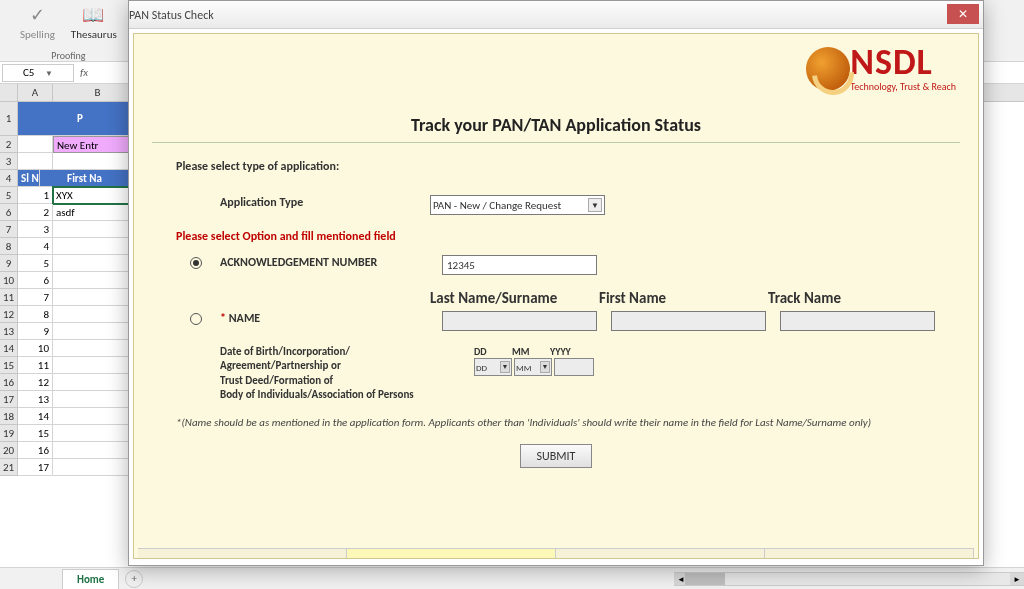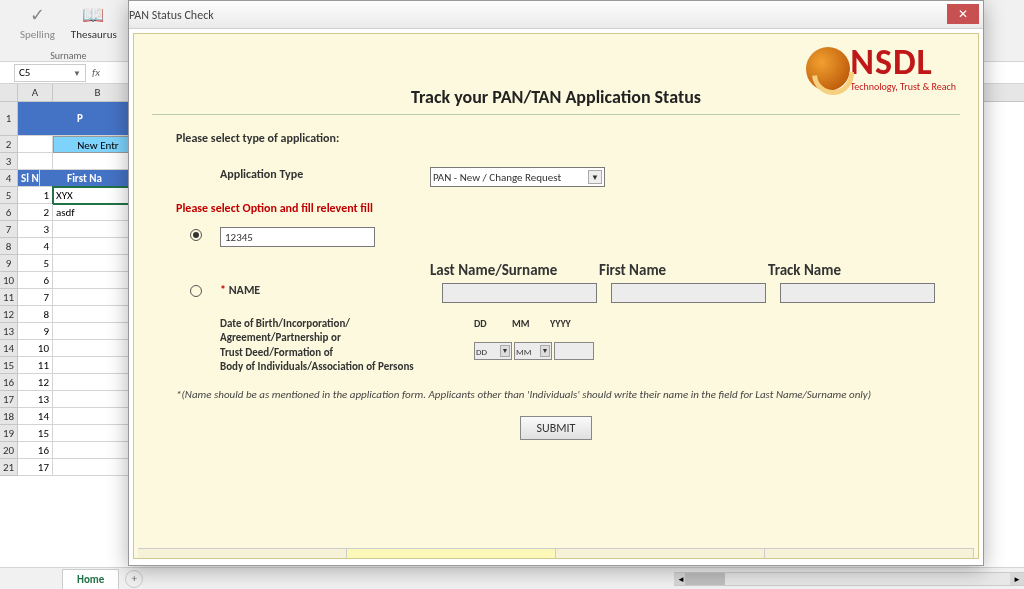--- a/index.html
+++ b/index.html
@@ -9,38 +9,38 @@
 .ribbon { background: #f1f1f1; height: 62px; border-bottom: 1px solid #d4d4d4; display: flex; align-items: flex-start; padding: 2px 6px; }
 .ribbon-group { display: flex; flex-direction: column; align-items: center; border-right: 1px solid #e0e0e0; padding: 0 8px; height: 60px; }
 .ribbon-items { display: flex; gap: 4px; }
 .ribbon-item { display: flex; flex-direction: column; align-items: center; padding: 2px 6px; font-size: 11px; color: #888; gap: 2px; }
 .ribbon-item.active { color: #333; }
 .ribbon-icon { width: 22px; height: 22px; display: flex; align-items: center; justify-content: center; font-size: 18px; color: #888; }
 .ribbon-group-label { font-size: 10px; color: #666; margin-top: auto; }
 
 
 .formula-bar { height: 22px; background: #fff; border-bottom: 1px solid #d4d4d4; display: flex; align-items: center; padding: 0 2px; }
-.name-box { width: 72px; height: 18px; border: 1px solid #ccc; font-size: 11px; padding: 0 4px; background: #fff; display: flex; align-items: center; justify-content: space-between; margin-left: 12px; }
+.name-box { width: 72px; height: 18px; border: 1px solid #ccc; font-size: 11px; padding: 0 20px; background: #fff; display: flex; align-items: center; justify-content: space-between; }
 .name-box .dd { font-size: 8px; color: #666; }
 .fx-icon { font-style: italic; font-size: 11px; color: #666; padding: 0 6px; }
 
 
 .sheet-area { position: relative; height: 480px; overflow: hidden; }
 .col-headers { display: flex; background: #e6e6e6; border-bottom: 1px solid #c6c6c6; height: 18px; font-size: 11px; }
 .corner { width: 18px; border-right: 1px solid #c6c6c6; background: #e6e6e6; }
 .col-h { border-right: 1px solid #c6c6c6; text-align: center; color: #333; line-height: 18px; }
 .col-A { width: 35px; } .col-B { width: 90px; }
 .rows { }
 .row { display: flex; height: 17px; font-size: 11px; }
 .row-h { width: 18px; background: #e6e6e6; border-right: 1px solid #c6c6c6; border-bottom: 1px solid #c6c6c6; text-align: center; color: #333; line-height: 17px; }
 .cell { border-right: 1px solid #d4d4d4; border-bottom: 1px solid #d4d4d4; padding: 0 3px; line-height: 17px; overflow: hidden; white-space: nowrap; }
 .merged-blue { background: #4472c4; color: #fff; font-weight: bold; text-align: center; }
 .hdr-cell { background: #4472c4; color: #fff; font-weight: bold; text-align: center; }
 .sl-col { text-align: right; }
-.button-cell { background: #7dd3fc; border: 1px solid #999; text-align: center; }
+.button-cell { background: #f0abfc; border: 1px solid #999; }
 .selected-cell { outline: 2px solid #217346; outline-offset: -1px; }
 
 
 .sheet-tabs { position: absolute; bottom: 0; left: 0; right: 0; height: 22px; background: #f1f1f1; border-top: 1px solid #d4d4d4; display: flex; align-items: center; padding-left: 62px; font-size: 11px; }
 .sheet-tab { padding: 3px 14px; background: #fff; border: 1px solid #ccc; border-bottom: none; color: #217346; font-weight: bold; }
 .new-sheet { width: 18px; height: 18px; border: 1px solid #ccc; border-radius: 50%; margin-left: 6px; text-align: center; line-height: 16px; color: #666; }
 .hscroll { margin-left: auto; width: 350px; height: 14px; background: #e8e8e8; border: 1px solid #ccc; position: relative; }
 .hscroll-thumb { position: absolute; left: 10px; top: 0; width: 40px; height: 12px; background: #c0c0c0; }
 .hscroll-arrow { position: absolute; top: 0; width: 14px; height: 12px; background: #d8d8d8; font-size: 8px; text-align: center; line-height: 12px; }
 
@@ -51,41 +51,41 @@
 .modal-body { padding: 4px; height: 534px; overflow: hidden; }
 .cream-panel { background: #fcf9de; border: 1px solid #d0c890; padding: 12px 18px 8px 18px; height: 100%; position: relative; }
 
 .logo-area { position: absolute; top: 10px; right: 22px; display: flex; align-items: center; gap: 0; }
 .logo-swirl { width: 44px; height: 44px; border-radius: 50%; background: radial-gradient(circle at 35% 35%, #f0a030, #b04800); position: relative; }
 .logo-swirl::after { content: ""; position: absolute; top: 6px; left: 6px; width: 32px; height: 32px; border: 5px solid #f5d080; border-top-color: transparent; border-left-color: transparent; border-radius: 50%; transform: rotate(40deg); }
 .logo-text { display: flex; flex-direction: column; }
 .logo-main { font-size: 36px; font-weight: bold; color: #c01818; letter-spacing: 1px; line-height: 1; }
 .logo-tag { font-size: 10px; color: #c01818; font-weight: normal; }
 
-.page-title { text-align: center; font-size: 18px; font-weight: bold; color: #222; margin-top: 40px; margin-bottom: 6px; }
+.page-title { text-align: center; font-size: 18px; font-weight: bold; color: #222; margin-top: 68px; margin-bottom: 6px; }
 .hr { border-top: 1px solid #bca; margin-bottom: 10px; }
 
 .inner-form { padding: 6px 24px; font-size: 12px; color: #333; }
 .bold-label { font-weight: bold; margin-bottom: 22px; }
 .red-label { color: #c00000; font-weight: bold; margin-bottom: 12px; }
 .form-row { display: flex; align-items: flex-start; margin-bottom: 14px; }
 .indent { margin-left: 44px; }
 .form-label { width: 210px; font-weight: bold; }
 .select-box { width: 175px; height: 20px; border: 1px solid #7a7a7a; background: #fff; font-size: 11px; padding: 0 2px; display: flex; align-items: center; justify-content: space-between; }
 .select-box .arr { font-size: 8px; background: #eee; border: 1px solid #aaa; width: 14px; height: 14px; text-align: center; line-height: 12px; }
 .radio { width: 12px; height: 12px; border: 1px solid #555; border-radius: 50%; margin-right: 18px; margin-top: 2px; position: relative; flex-shrink: 0; }
 .radio.checked::after { content: ""; position: absolute; top: 2px; left: 2px; width: 6px; height: 6px; background: #333; border-radius: 50%; }
 .text-input { width: 155px; height: 20px; border: 1px solid #7a7a7a; background: #fff; font-size: 11px; padding: 0 4px; line-height: 20px; }
 .name-cols { display: flex; gap: 14px; margin-left: 254px; margin-bottom: 4px; }
 .name-col-label { width: 155px; font-size: 15px; font-weight: bold; }
 .name-inputs { display: flex; gap: 14px; }
 .name-input { width: 155px; height: 20px; border: 1px solid #7a7a7a; background: #ececec; }
 .dob-row { display: flex; align-items: flex-start; }
 .dob-label { width: 240px; font-size: 11px; font-weight: bold; line-height: 1.3; }
-.dob-fields { display: flex; gap: 12px; flex-direction: column; }
+.dob-fields { display: flex; gap: 0; flex-direction: column; }
 .dob-heads { display: flex; gap: 6px; font-size: 10px; font-weight: bold; }
 .dob-heads span:nth-child(1){ width: 32px; } .dob-heads span:nth-child(2){ width: 32px; } .dob-heads span:nth-child(3){ width: 44px; }
 .dob-inputs { display: flex; gap: 2px; }
 .dob-sel { width: 38px; height: 18px; border: 1px solid #888; background: #ececec; font-size: 9px; display: flex; align-items: center; justify-content: space-between; padding: 0 1px; }
 .dob-sel .a { font-size: 7px; background: #ddd; border: 1px solid #aaa; width: 10px; height: 12px; text-align: center; line-height: 10px; }
 .dob-year { width: 40px; height: 18px; border: 1px solid #888; background: #ececec; }
 .note { font-size: 11px; font-style: italic; color: #444; margin-top: 14px; line-height: 1.3; }
 .submit-row { text-align: center; margin-top: 14px; }
 .submit-btn { display: inline-block; padding: 4px 16px; background: linear-gradient(#fafafa,#e0e0e0); border: 1px solid #888; font-size: 12px; }
 .bottom-tabs { position: absolute; bottom: 0; left: 4px; right: 4px; height: 10px; display: flex; border-top: 1px solid #ccc; }
@@ -101,21 +101,21 @@
     <div class="ribbon-items">
       <div class="ribbon-item">
         <div class="ribbon-icon">✓</div>
         <span>Spelling</span>
       </div>
       <div class="ribbon-item active">
         <div class="ribbon-icon">📖</div>
         <span>Thesaurus</span>
       </div>
     </div>
-    <div class="ribbon-group-label">Surname</div>
+    <div class="ribbon-group-label">Proofing</div>
   </div>
   <div class="ribbon-group" style="border-right:none">
     <div class="ribbon-items">
       <div class="ribbon-item">
         <span>Ch</span>
         <span>Acce</span>
       </div>
     </div>
     <div class="ribbon-group-label">Acces</div>
   </div>
@@ -275,24 +275,25 @@
         <div class="bold-label">Please select type of application:</div>
 
         <div class="form-row indent">
           <div class="form-label">Application Type</div>
           <div class="select-box">
             <span>PAN - New / Change Request</span>
             <span class="arr">▼</span>
           </div>
         </div>
 
-        <div class="red-label">Please select Option and fill relevent fill</div>
+        <div class="red-label">Please select Option and fill mentioned field</div>
 
         <div class="form-row" style="margin-left:14px">
           <div class="radio checked"></div>
+          <div class="form-label" style="width:222px">ACKNOWLEDGEMENT NUMBER</div>
           <div class="text-input">12345</div>
         </div>
 
         <div class="name-cols">
           <div class="name-col-label">Last Name/Surname</div>
           <div class="name-col-label">First Name</div>
           <div class="name-col-label">Track Name</div>
         </div>
 
         <div class="form-row" style="margin-left:14px">

